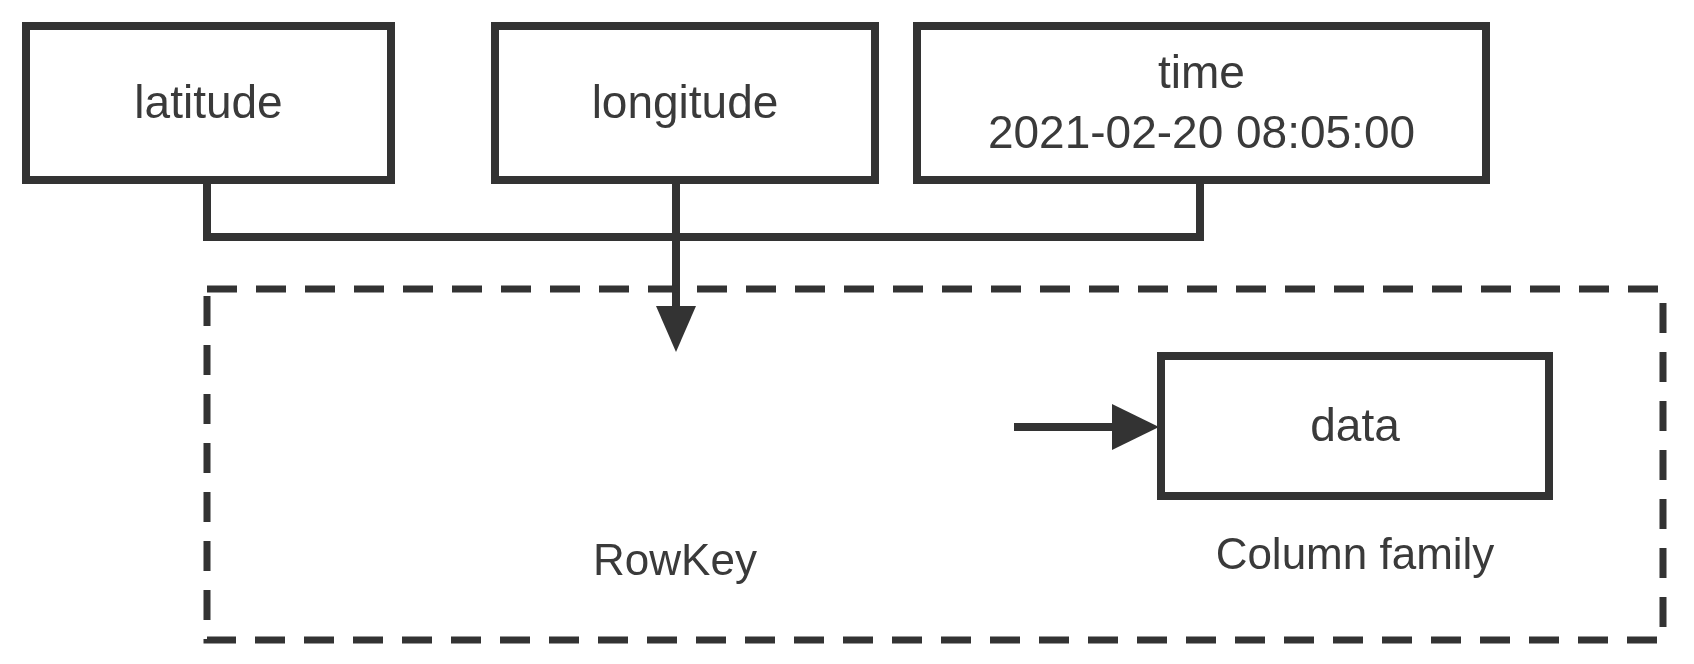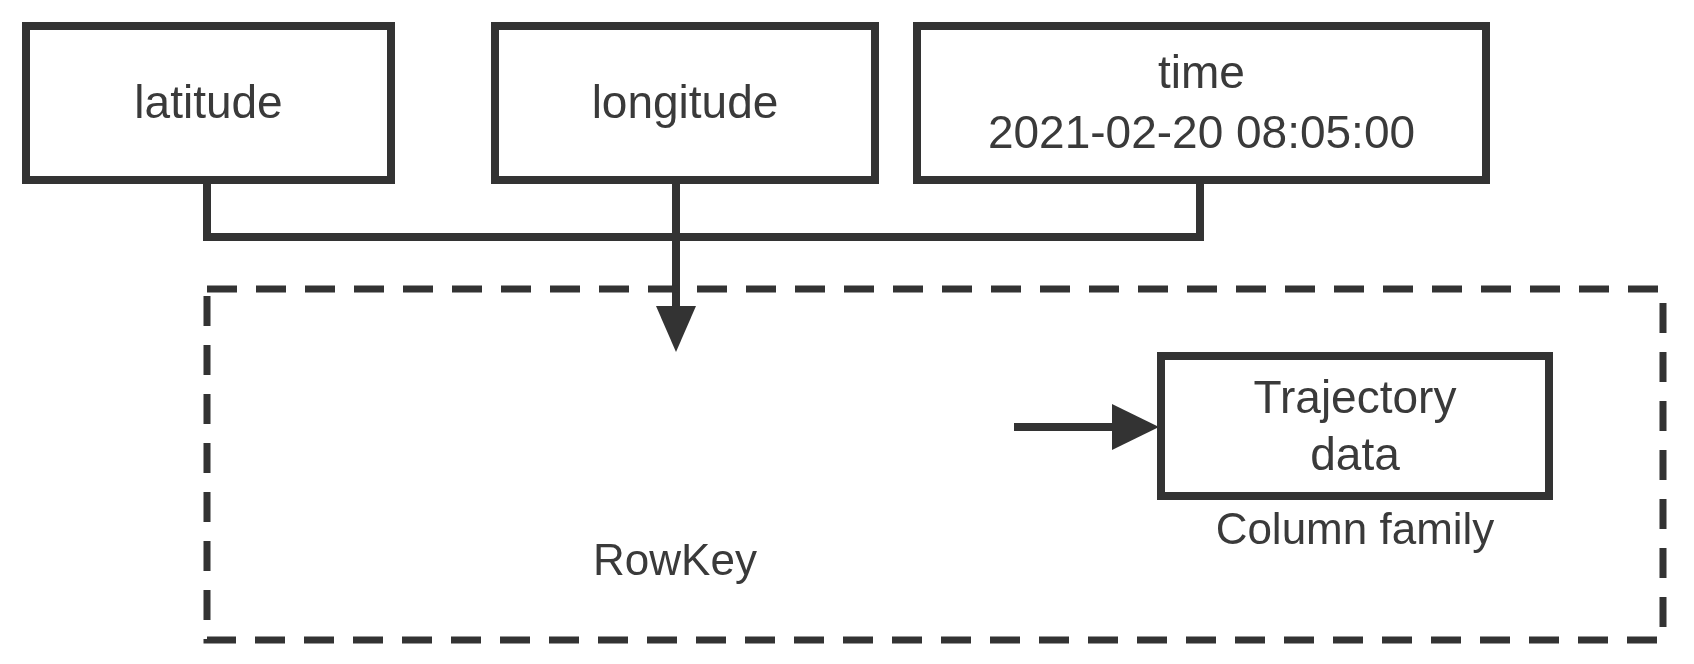--- a/index.html
+++ b/index.html
@@ -40,21 +40,21 @@
   #box-colfam    { left: 1157px; top: 352px; width: 396px; height: 148px; font-size: 46px; line-height: 1.25; }
 
   .zone-label {
     position: absolute;
     text-align: center;
     font-size: 44px;
     line-height: 1;
     z-index: 2;
   }
   #label-rowkey { left: 332px;  top: 538px; width: 686px; }
-  #label-colfam { left: 1157px; top: 507px; width: 396px; }
+  #label-colfam { left: 1157px; top: 532px; width: 396px; }
 
   #connector-layer {
     position: absolute;
     left: 0;
     top: 0;
     width: 1694px;
     height: 664px;
     z-index: 1;
   }
 </style>
@@ -89,20 +89,19 @@
     <div class="box-line">longitude</div>
   </div>
 
   <div id="box-time" class="node-box">
     <div class="box-line">time</div>
     <div class="box-line">2021-02-20 08:05:00</div>
   </div>
 
 
   <div id="box-colfam" class="node-box">
-    <div class="box-line">Trajectory</div>
     <div class="box-line">data</div>
   </div>
 
   <div id="label-rowkey" class="zone-label">RowKey</div>
   <div id="label-colfam" class="zone-label">Column family</div>
 
 </div>
 
 </body></html>

